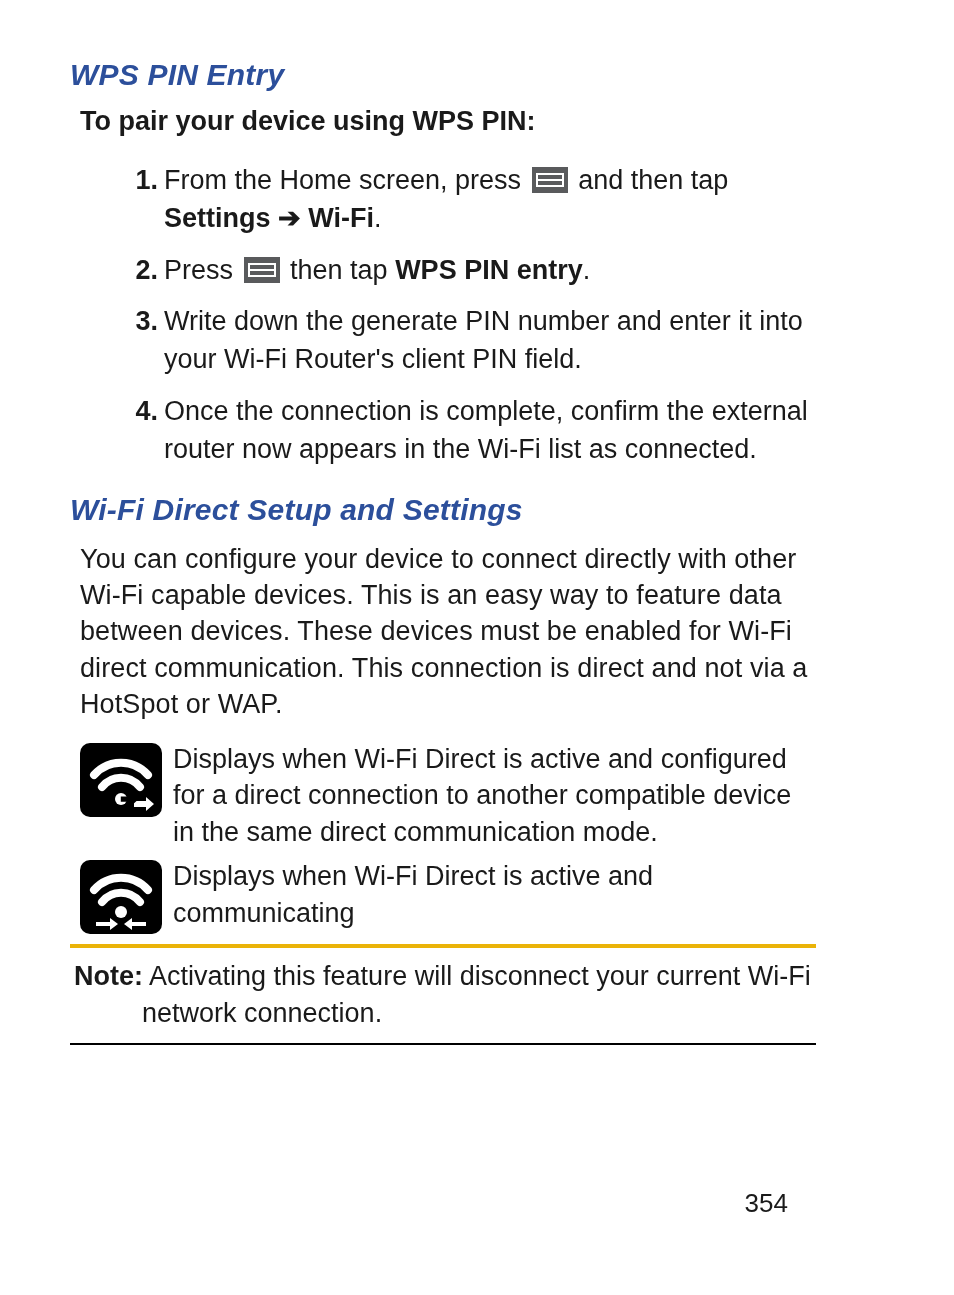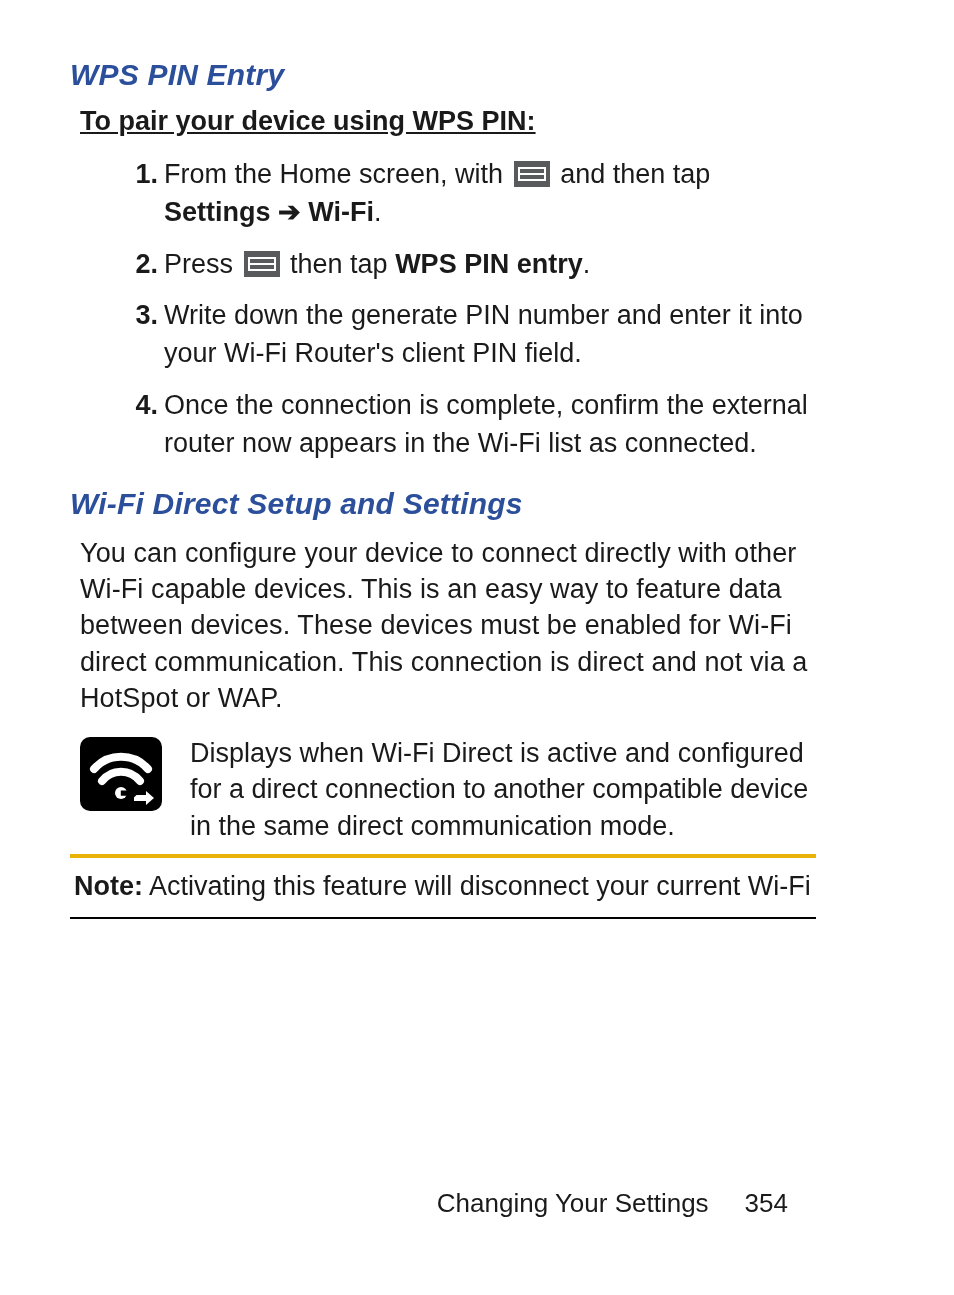--- a/index.html
+++ b/index.html
@@ -29,23 +29,22 @@
   p.body {
     font-size: 27px;
     line-height: 1.35;
     margin: 0 0 18px 10px;
     font-stretch: condensed;
     letter-spacing: 0.1px;
   }
   p.sub-bold {
     font-weight: 700;
     font-size: 27px;
-    margin: 0 0 19px 10px;
-    font-stretch: condensed;
-    text-decoration: underline;
+    margin: 0 0 25px 10px;
+    font-stretch: condensed;
   }
   ol.steps {
     list-style: none;
     margin: 0 0 24px 0;
     padding: 0 0 0 60px;
   }
   ol.steps li {
     font-size: 27px;
     line-height: 1.4;
     margin-bottom: 14px;
@@ -71,21 +70,21 @@
   .menu-ico svg { display: block; }
   .icon-table {
     display: flex;
     flex-direction: column;
     gap: 8px;
     margin-left: 10px;
     margin-bottom: 10px;
   }
   .icon-row {
     display: flex;
-    gap: 20px;
+    gap: 3px;
     align-items: flex-start;
   }
   .icon-cell {
     flex: 0 0 90px;
     padding-top: 2px;
   }
   .icon-cell svg { display: block; }
   .desc-cell {
     flex: 1;
     font-size: 27px;
@@ -119,21 +118,21 @@
 <div class="page">
 
   <h2 class="section">WPS PIN Entry</h2>
 
 
   <p class="sub-bold">To pair your device using WPS PIN:</p>
 
   <ol class="steps">
     <li>
       <span class="num">1.</span>
-      <span>From the Home screen, with </span>
+      <span>From the Home screen, press </span>
       <span class="menu-ico">
         <svg width="36" height="26" viewBox="0 0 36 26">
           <rect x="0" y="0" width="36" height="26" fill="#595a5c"></rect>
           <rect x="5" y="7" width="26" height="12" fill="none" stroke="#ffffff" stroke-width="2"></rect>
           <line x1="5" y1="13" x2="31" y2="13" stroke="#ffffff" stroke-width="2"></line>
         </svg>
       </span>
       <span> and then tap </span><span class="b">Settings</span><span class="arrow"> ➔ </span><span class="b">Wi-Fi</span><span>.</span>
     </li>
     <li>
@@ -169,24 +168,37 @@
           <rect x="0" y="0" width="82" height="74" rx="10" fill="#000"></rect>
           <path d="M14 32 A 36 36 0 0 1 68 32" fill="none" stroke="#fff" stroke-width="8" stroke-linecap="round"></path>
           <path d="M22 44 A 24 24 0 0 1 60 44" fill="none" stroke="#fff" stroke-width="8" stroke-linecap="round"></path>
           <circle cx="41" cy="56" r="6" fill="#fff"></circle>
           <path d="M54 58 L66 58 L66 54 L74 61 L66 68 L66 64 L54 64 Z" fill="#fff"></path>
           <path d="M52 66 L64 66 L64 62 L72 69 L64 76 L64 72 L52 72 Z" fill="#000" transform="translate(-6,-6) scale(0.9)"></path>
         </svg>
       </div>
       <div class="desc-cell">Displays when Wi-Fi Direct is active and configured for a direct connection to another compatible device in the same direct communication mode.</div>
     </div>
+    <div class="icon-row">
+      <div class="icon-cell">
+        <svg width="82" height="74" viewBox="0 0 82 74">
+          <rect x="0" y="0" width="82" height="74" rx="10" fill="#000"></rect>
+          <path d="M14 30 A 36 36 0 0 1 68 30" fill="none" stroke="#fff" stroke-width="8" stroke-linecap="round"></path>
+          <path d="M22 42 A 24 24 0 0 1 60 42" fill="none" stroke="#fff" stroke-width="8" stroke-linecap="round"></path>
+          <circle cx="41" cy="52" r="6" fill="#fff"></circle>
+          <path d="M16 62 L30 62 L30 58 L38 64 L30 70 L30 66 L16 66 Z" fill="#fff"></path>
+          <path d="M66 62 L52 62 L52 58 L44 64 L52 70 L52 66 L66 66 Z" fill="#fff"></path>
+        </svg>
+      </div>
+      <div class="desc-cell">Displays when Wi-Fi Direct is active and communicating</div>
+    </div>
   </div>
 
   <div class="note-block">
     <span class="note-label">Note:</span><span> Activating this feature will disconnect your current Wi-Fi</span>
+    <span class="note-body">network connection.</span>
   </div>
 
   <div class="footer">
-    <span>Changing Your Settings</span>
     <span>354</span>
   </div>
 
 </div>
 
 </body></html>

